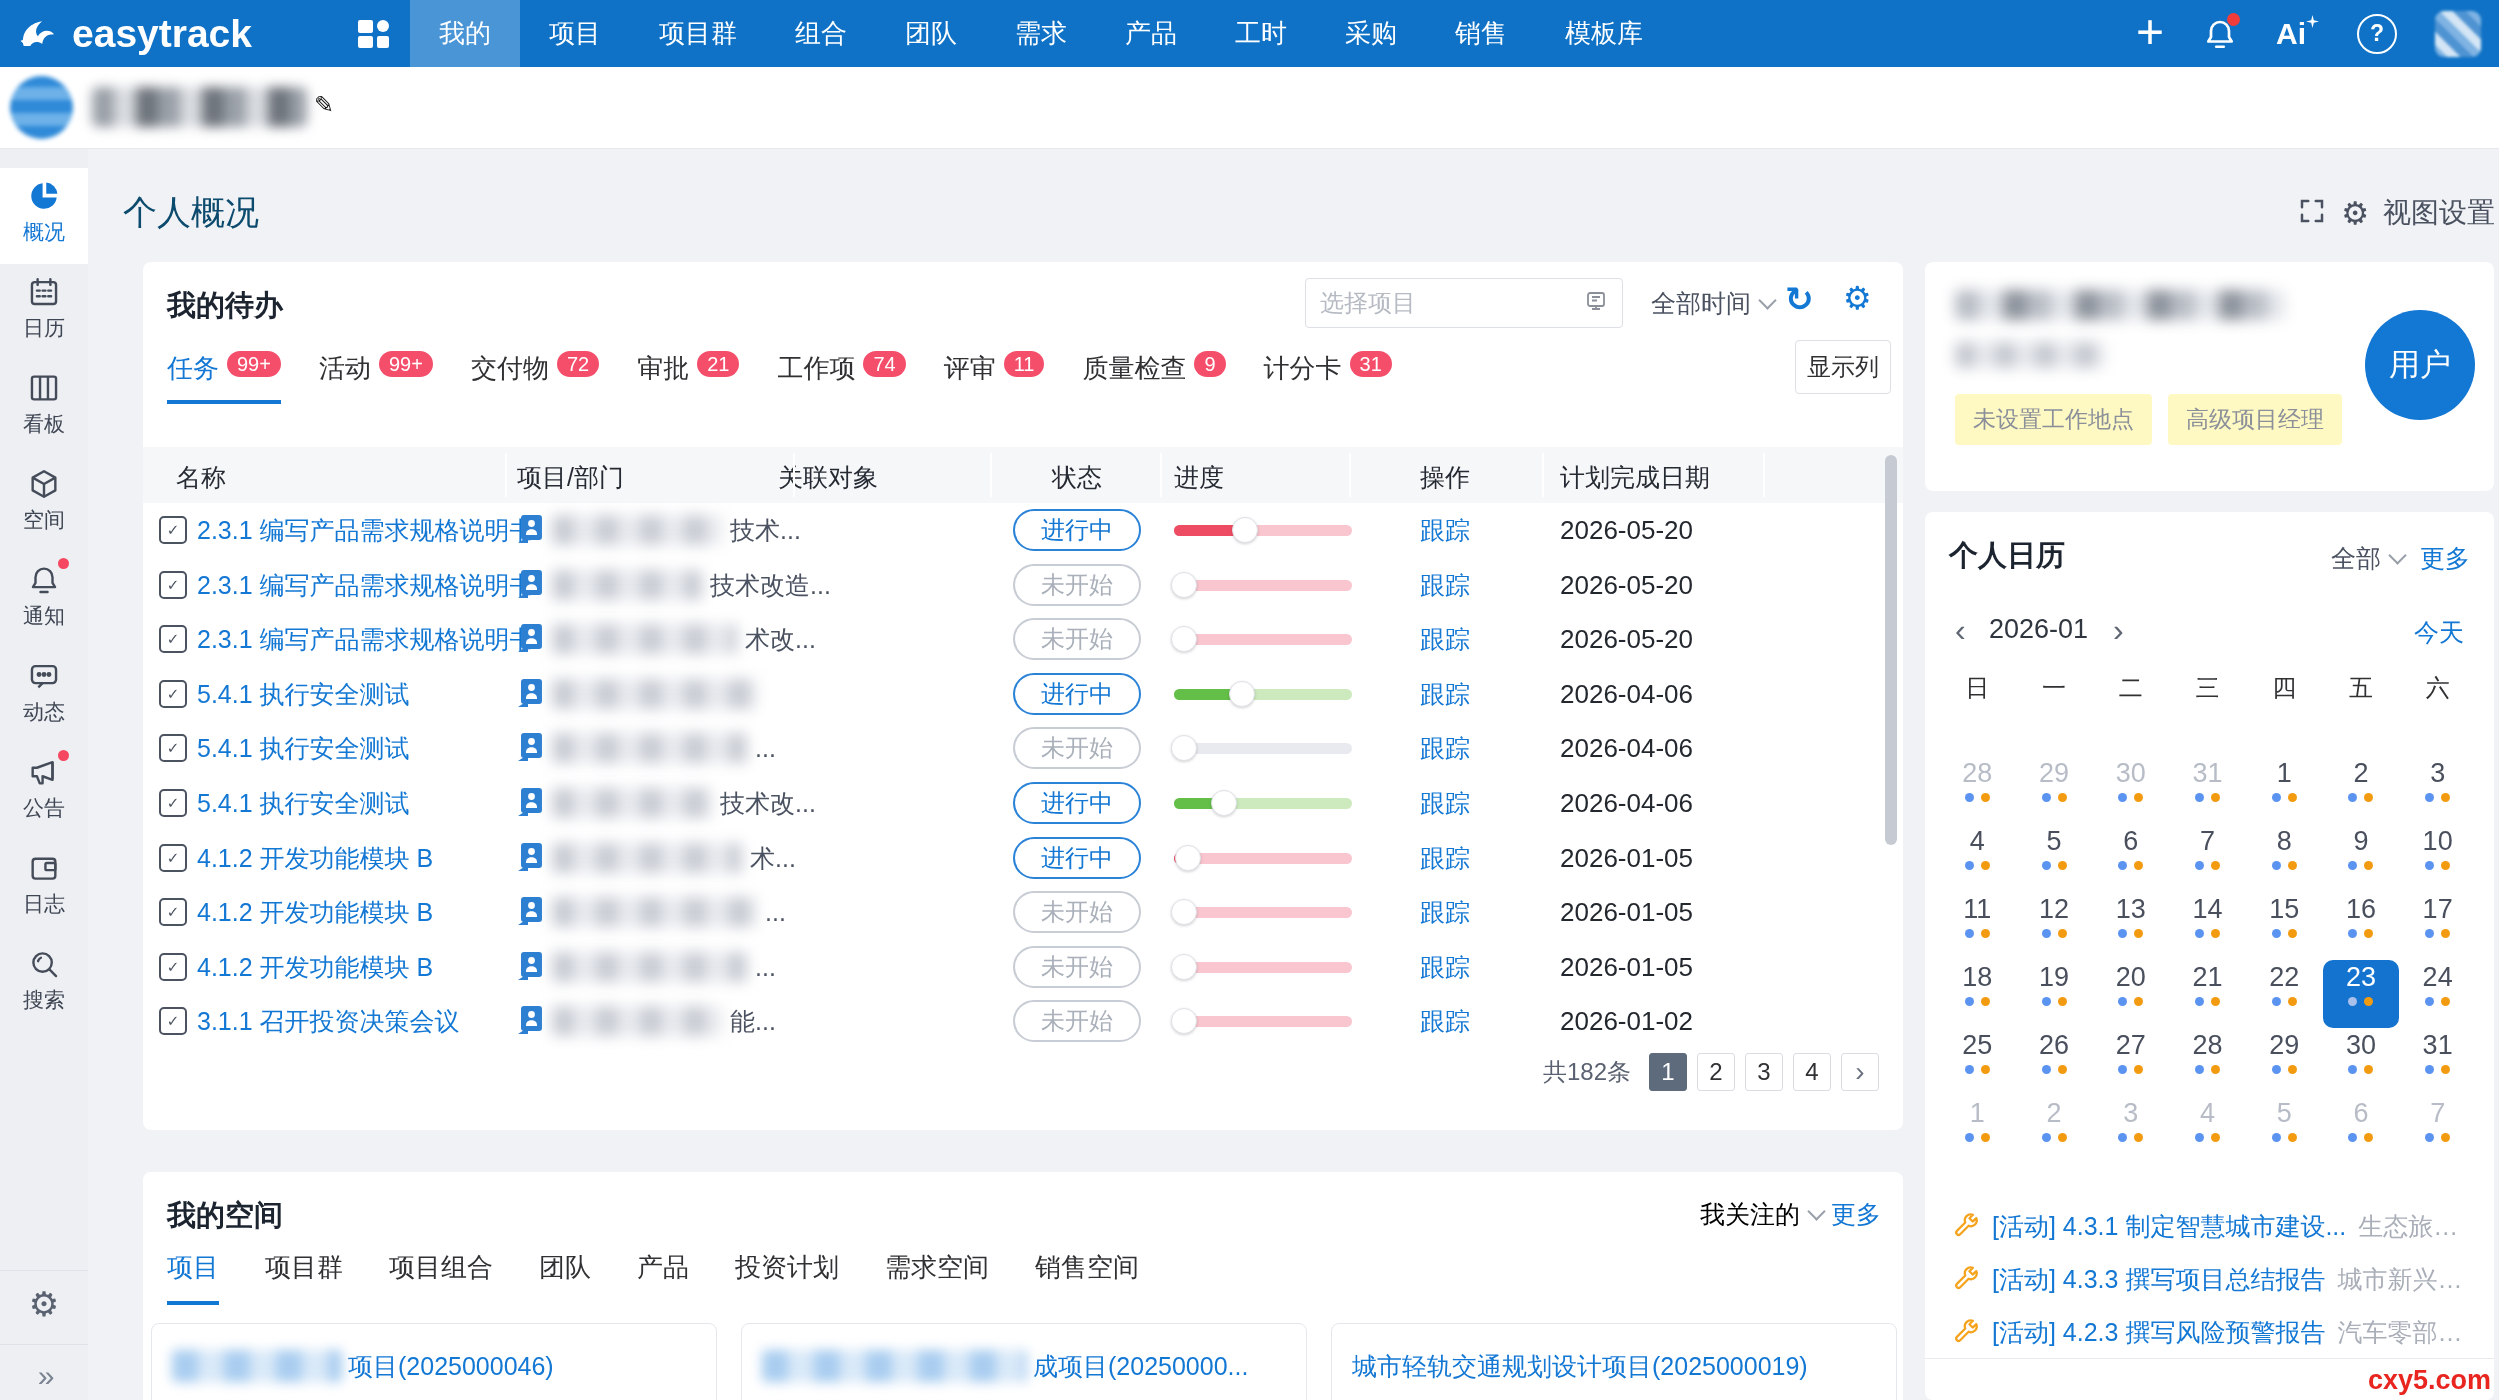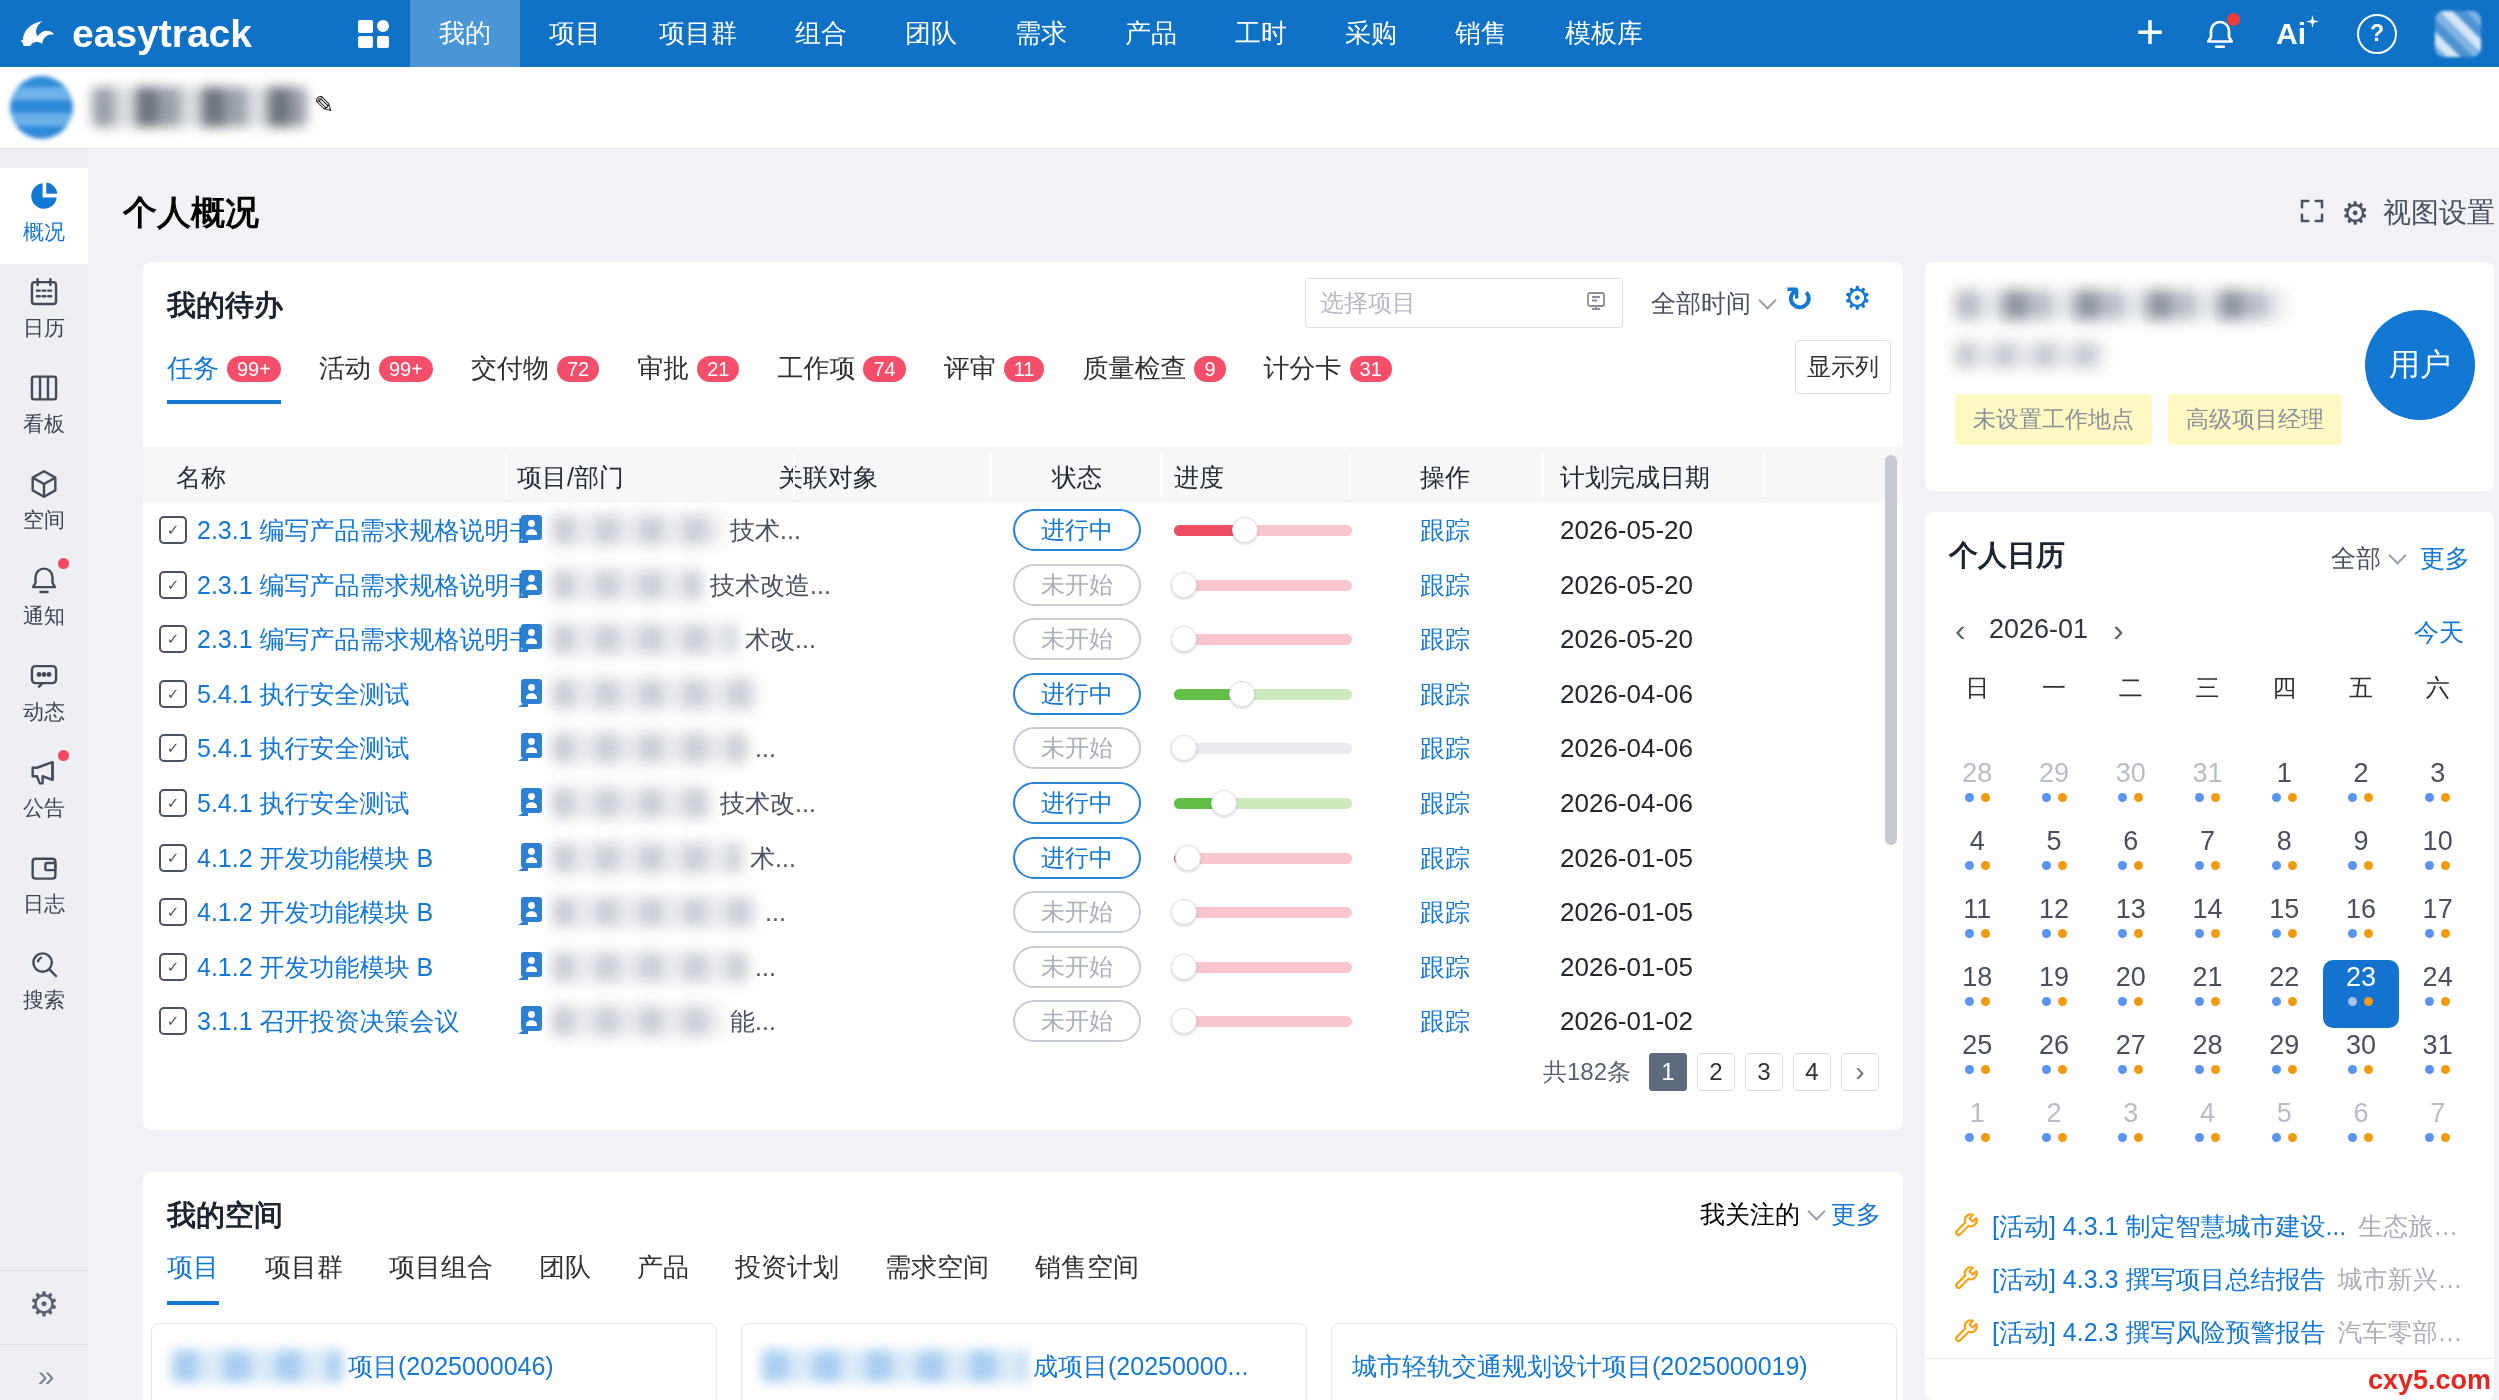--- a/index.html
+++ b/index.html
@@ -39,42 +39,42 @@
   .side-item .side-ico{margin-top:10px;height:36px;display:flex;align-items:center;position:relative;}
   .side-label{margin-top:4px;font-size:21px;color:#3e4553;}
   .side-item.active{background:#fff;}
   .side-item.active .side-label{color:#1377d4;}
   .reddot{position:absolute;right:-8px;top:-4px;width:11px;height:11px;border-radius:50%;background:#f5475f;}
   .side-divider{position:absolute;left:0;width:88px;height:1px;background:#dfe2e8;}
   .side-bottom{position:absolute;left:0;width:88px;height:52px;display:flex;align-items:center;justify-content:center;cursor:pointer;color:#5a6170;}
   .gear-glyph{font-size:34px;line-height:1;}
   .collapse-glyph{font-size:30px;color:#7a8391;letter-spacing:-4px;}
   
-  .page-title{position:absolute;left:123px;top:190px;font-size:34px;font-weight:700;color:#000000;}
+  .page-title{position:absolute;left:123px;top:190px;font-size:34px;font-weight:400;color:#0c4a6e;}
   .view-controls{position:absolute;right:4px;top:194px;display:flex;align-items:center;gap:14px;color:#4a5160;}
   .view-settings-label{font-size:28px;color:#4a5160;}
   .ctrl-gear{font-size:31px;line-height:1;}
   
   .card{position:absolute;background:#fff;border-radius:8px;}
   #todo-card{left:143px;top:262px;width:1760px;height:868px;}
   #spaces-card{left:143px;top:1172px;width:1760px;height:258px;}
   #profile-card{left:1925px;top:262px;width:569px;height:229px;}
   #calendar-card{left:1925px;top:512px;width:569px;height:888px;}
   .card-title{position:absolute;left:24px;top:24px;font-size:29px;font-weight:700;color:#1c2430;}
   
   .proj-select{position:absolute;left:1162px;top:16px;width:318px;height:50px;border:1px solid #dcdfe6;border-radius:4px;
       display:flex;align-items:center;justify-content:space-between;padding:0 14px;box-sizing:border-box;cursor:text;}
   .proj-placeholder{font-size:24px;color:#b6bac3;}
   .time-filter{position:absolute;left:1508px;top:16px;height:50px;display:flex;align-items:center;gap:10px;font-size:25px;color:#4a5160;cursor:pointer;}
   .chev{width:11px;height:11px;border-right:2px solid #9aa0ab;border-bottom:2px solid #9aa0ab;transform:rotate(45deg);margin-top:-6px;}
   .icon-refresh{position:absolute;left:1642px;top:20px;font-size:34px;font-weight:700;color:#1377d4;cursor:pointer;line-height:1;}
   .icon-filter-gear{position:absolute;left:1700px;top:20px;font-size:32px;color:#1377d4;cursor:pointer;line-height:1;}
   
   .todo-tabs{position:absolute;left:24px;top:86px;display:flex;gap:38px;align-items:flex-end;height:56px;}
-  .todo-tab{display:flex;align-items:center;gap:8px;padding-bottom:14px;cursor:pointer;border-bottom:4px solid transparent;}
+  .todo-tab{display:flex;align-items:flex-start;gap:8px;padding-bottom:14px;cursor:pointer;border-bottom:4px solid transparent;}
   .todo-tab .tab-label{font-size:26px;color:#303133;}
   .todo-tab.active{border-bottom-color:#1377d4;}
   .todo-tab.active .tab-label{color:#1377d4;}
   .tab-badge{background:#f54e6a;color:#fff;font-size:20px;border-radius:13px;padding:3px 10px;line-height:1;}
   .show-cols-btn{position:absolute;left:1652px;top:78px;width:96px;height:54px;border:1px solid #dcdfe6;border-radius:4px;
       display:flex;align-items:center;justify-content:center;font-size:24px;color:#303133;cursor:pointer;box-sizing:border-box;}
   
   .tbl-header{position:absolute;left:0;top:185px;width:1760px;height:56px;background:#f6f7f9;}
   .tbl-header span{position:absolute;top:14px;font-size:25px;color:#252a33;font-weight:500;}
   .tbl-sep{position:absolute;top:6px;width:2px;height:44px;background:#fff;}

